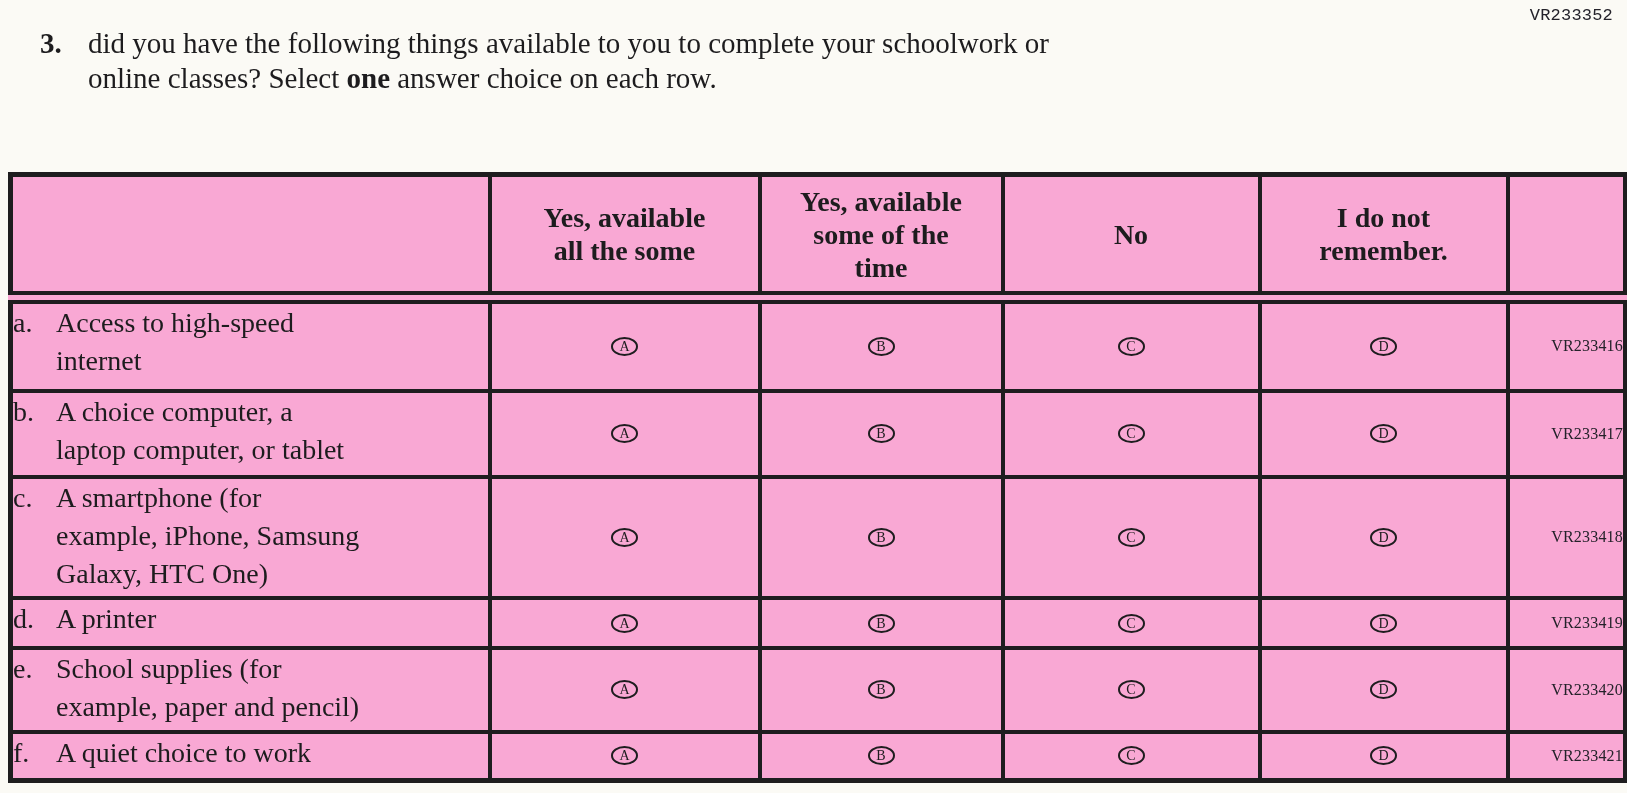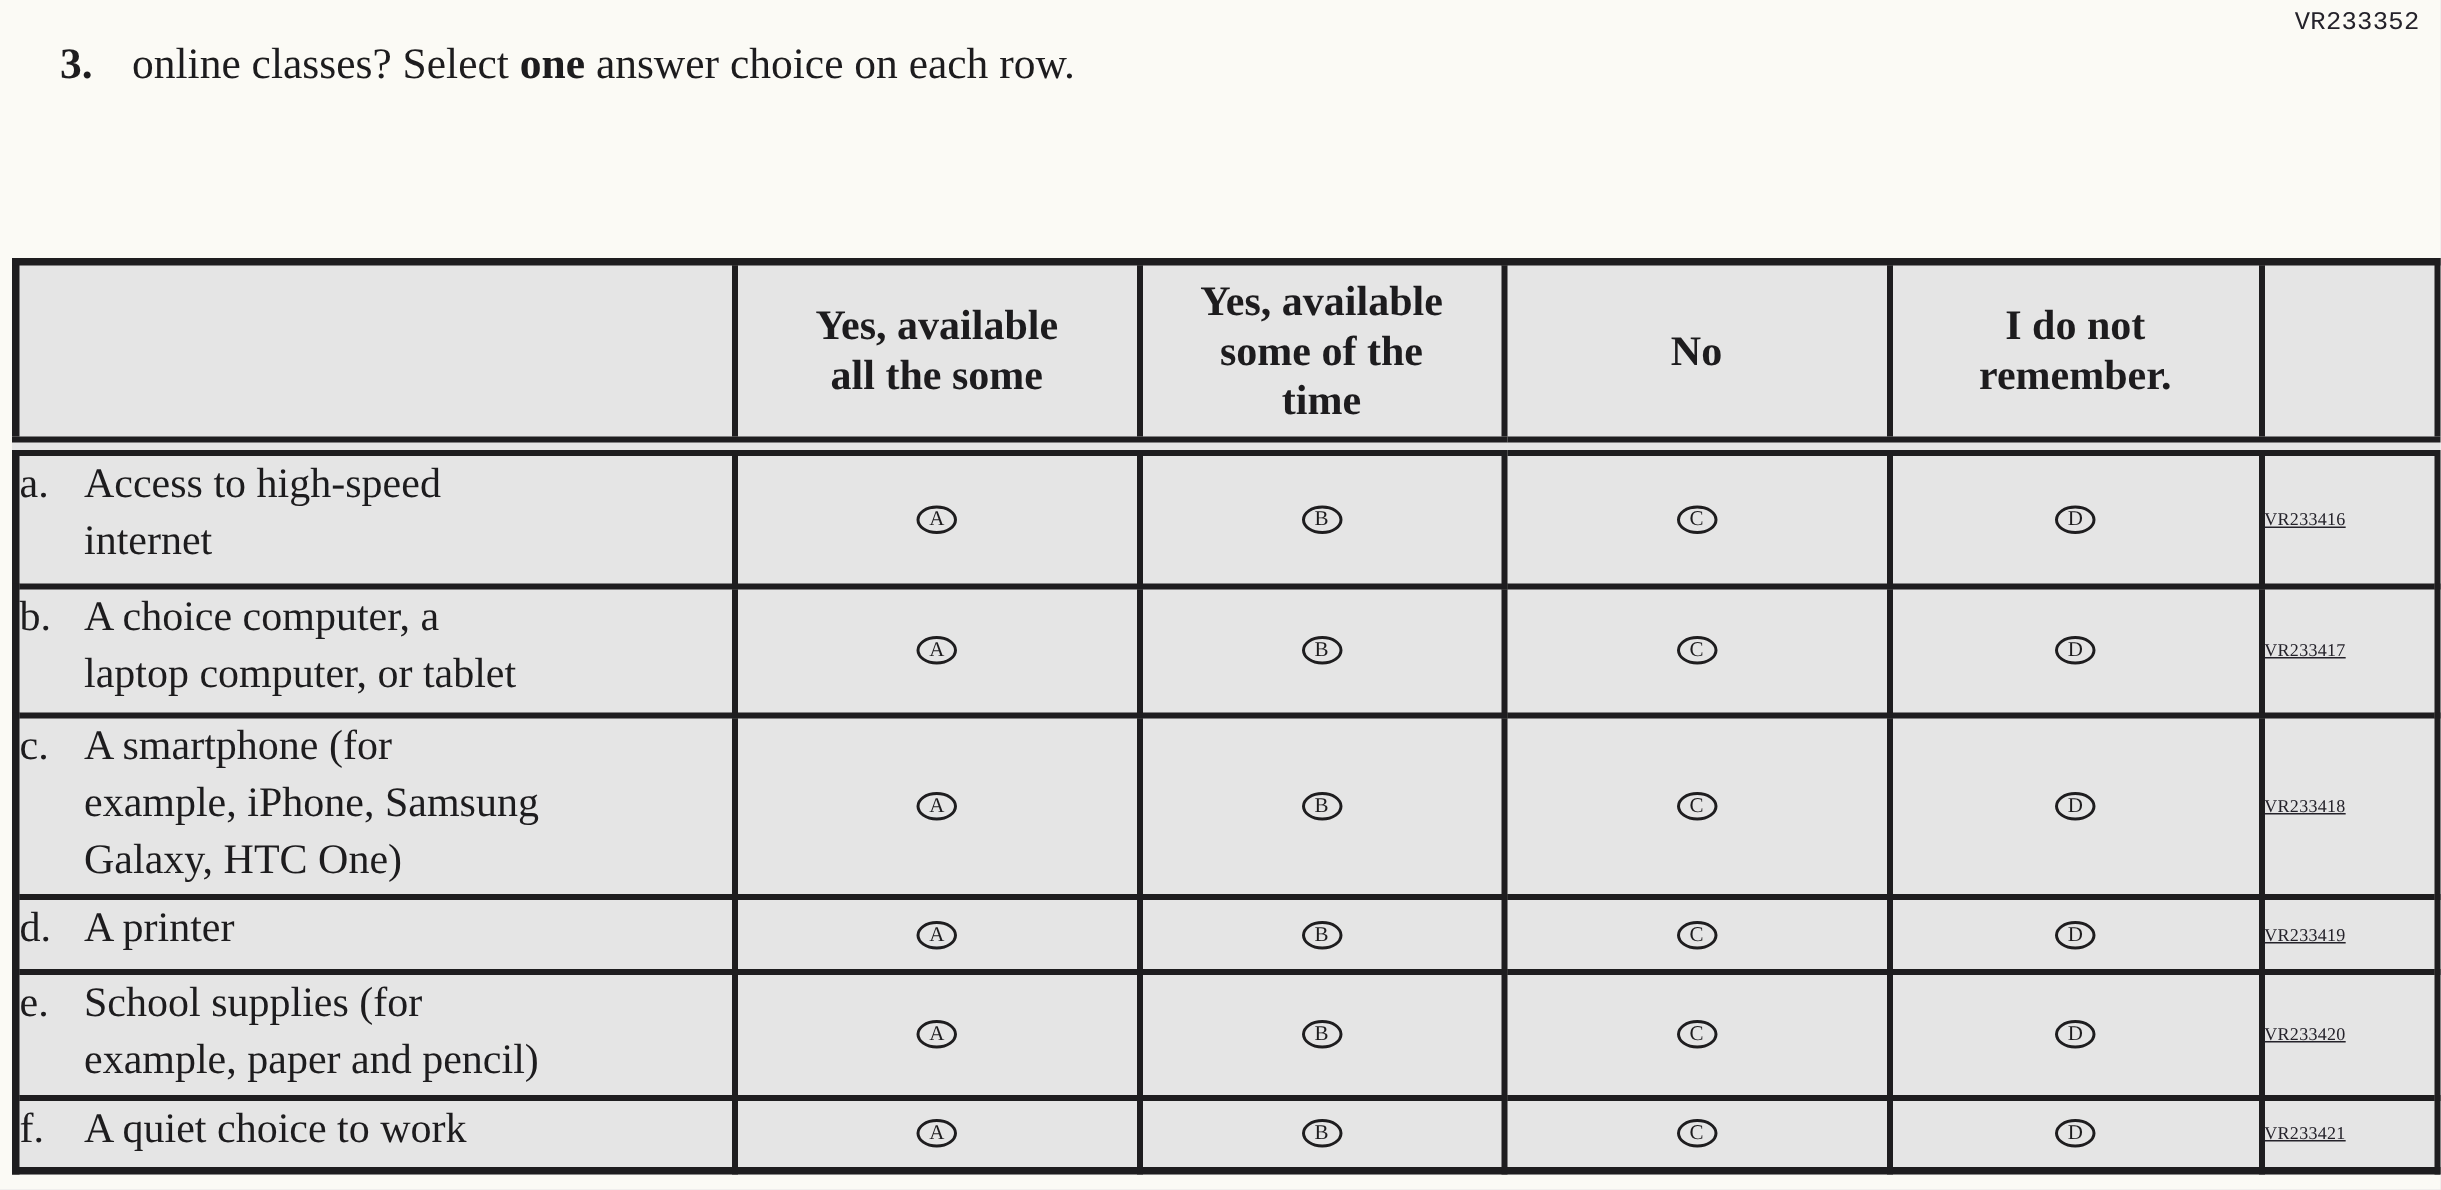--- a/index.html
+++ b/index.html
@@ -20,21 +20,21 @@
   .qnum{
     font-weight:bold;font-size:29px;line-height:35px;width:48px;flex:0 0 48px;
   }
   .qtext{font-size:29px;line-height:35px;}
   .qtext b{font-weight:bold;}
   
   table.grid{
     position:absolute;left:8px;top:172px;
     width:1615px;height:611px;
     border-collapse:collapse;table-layout:fixed;
-    background:#e5e5e5;
+    background:#f9a8d4;
   }
   table.grid{border:5px solid #1e1d1f;}
   table.grid th,table.grid td{
     border:4px solid #1e1d1f;
     padding:0;margin:0;
   }
   table.grid thead th{
     border-bottom:13px double #1e1d1f;
     text-align:center;vertical-align:middle;
     font-weight:bold;font-size:28px;line-height:33px;
@@ -49,32 +49,33 @@
   .itm-label{flex:1 1 auto;}
   td.bub{text-align:center;vertical-align:middle;}
   .bubble{
     display:inline-flex;align-items:center;justify-content:center;
     width:27px;height:19px;
     border:2px solid #1e1d1f;border-radius:50%;
     font-size:14px;line-height:14px;color:#1d1c1e;
     background:transparent;box-sizing:border-box;padding-top:1px;
   }
   td.code{
-    text-align:left;vertical-align:middle;
-    font-size:12px;color:#24222a;letter-spacing:.2px;text-decoration:underline;
+    text-align:right;vertical-align:middle;
+    font-size:16px;color:#24222a;letter-spacing:.2px;
   }
 </style>
 </head>
 <body>
 
 <div class="form-code-top">VR233352</div>
 
 <div class="question">
   <span class="qnum">3.</span>
   <div class="qtext">
+    <div>did you have the following things available to you to complete your schoolwork or</div>
     <div><span>online classes? Select </span><b>one</b><span> answer choice on each row.</span></div>
   </div>
 </div>
 
 <table class="grid">
   <colgroup>
     <col style="width:479px">
       <col style="width:270px">
       <col style="width:243px">
     <col style="width:257px">

